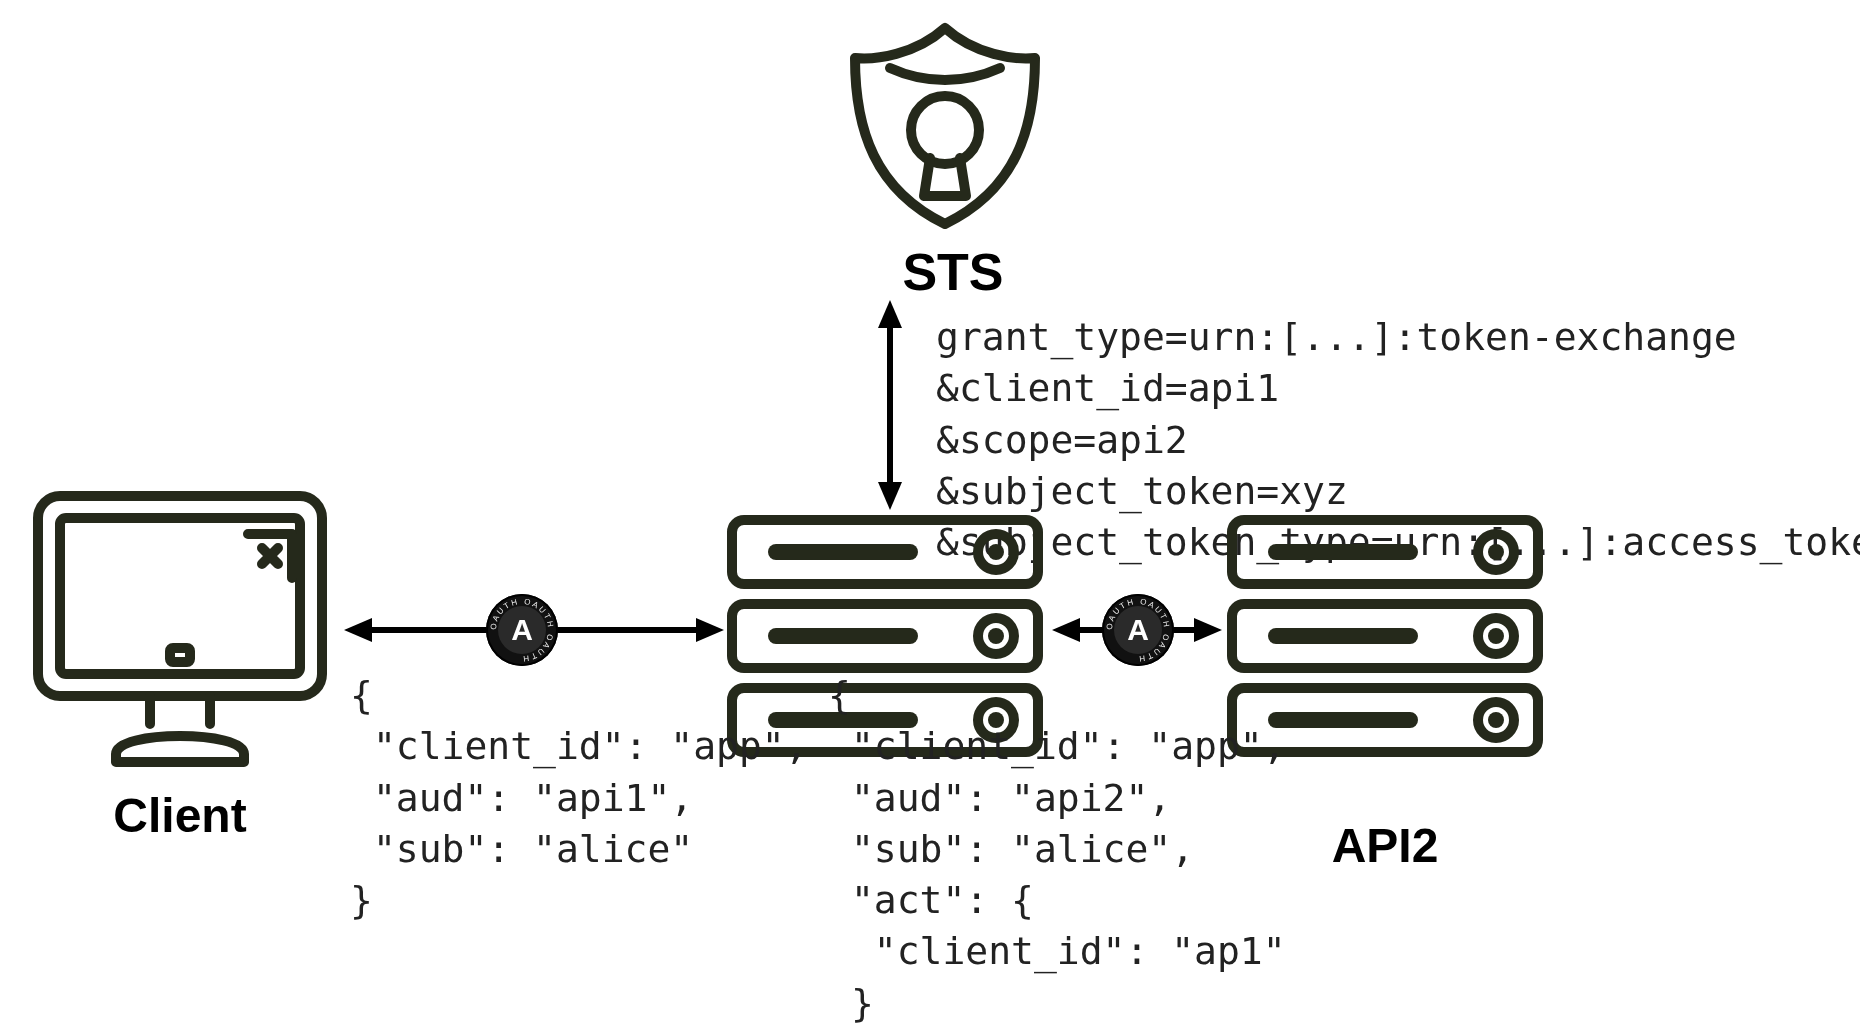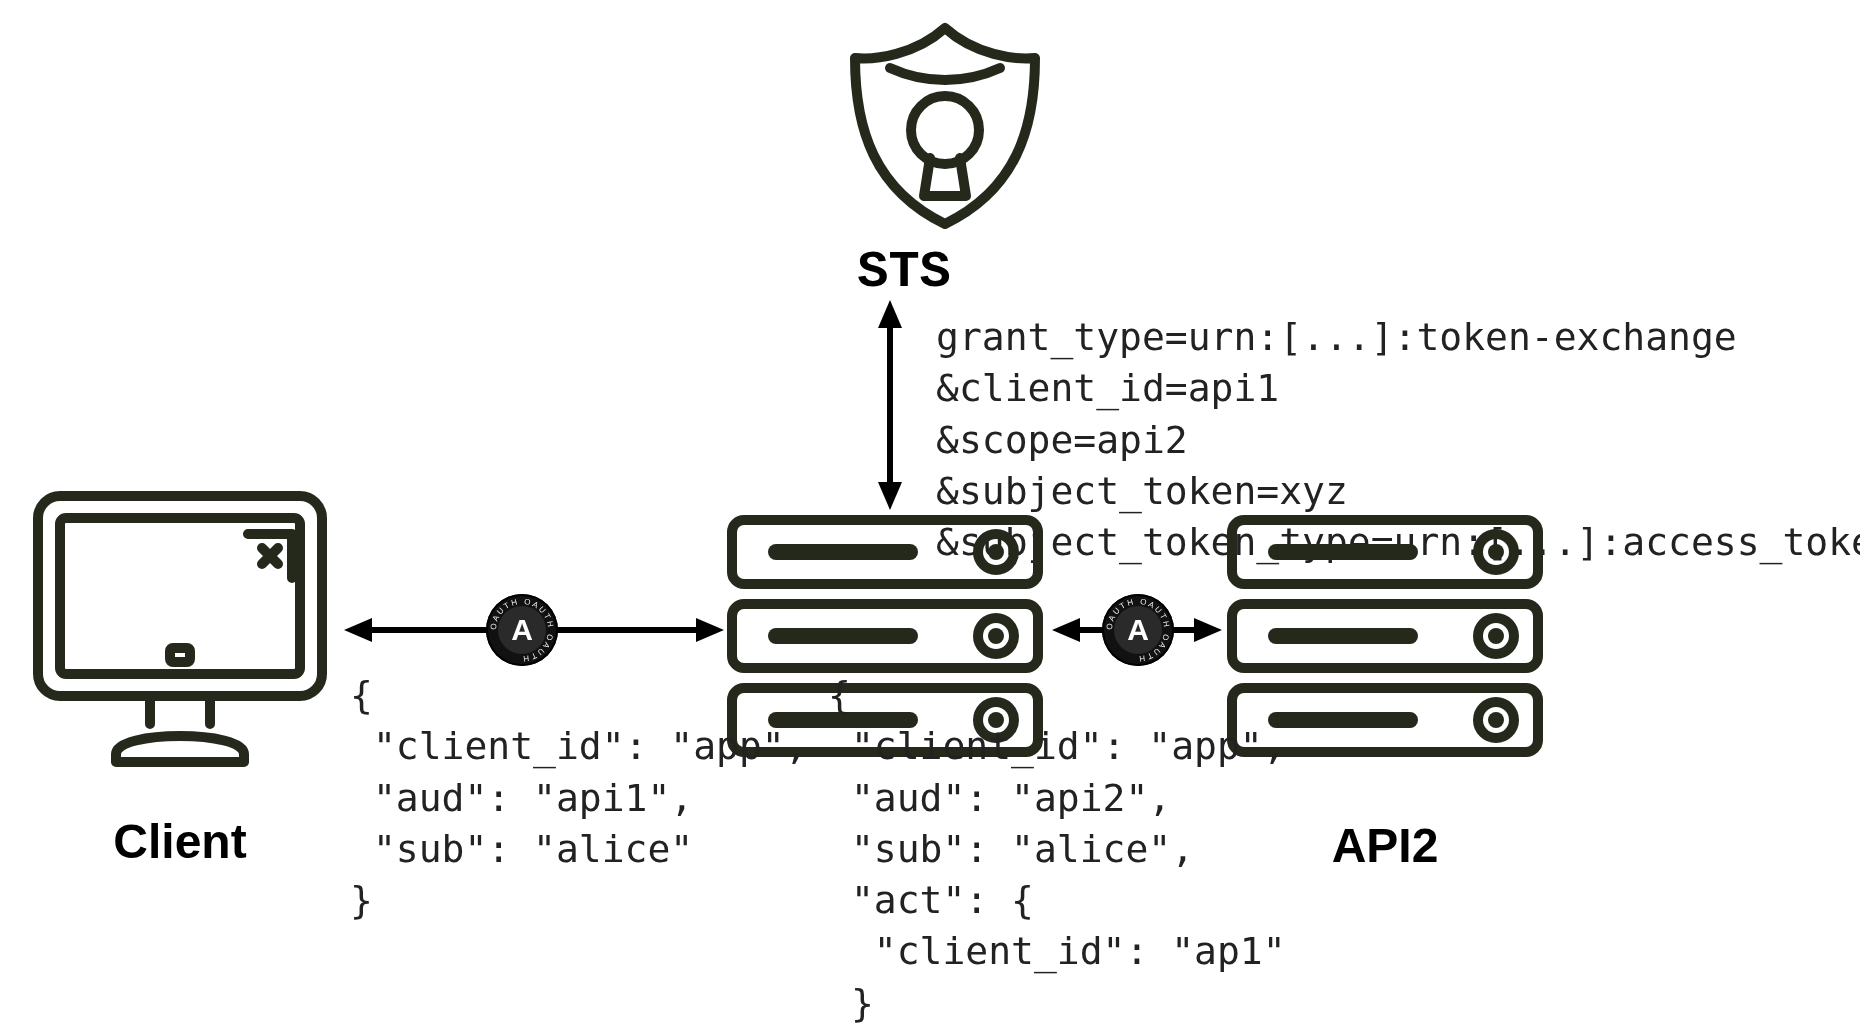--- a/index.html
+++ b/index.html
@@ -65,42 +65,42 @@
 
   <div class="abs" style="left:830px; top:10px; width:230px;">
     <svg viewBox="0 0 230 230" width="230" height="230">
       <path class="stroke" d="M115 18 C145 45 185 50 205 48 C205 120 185 180 115 214 C45 180 25 120 25 48 C45 50 85 45 115 18 Z"></path>
       <path class="stroke" d="M60 58 C95 74 135 74 170 58"></path>
 
       <circle class="stroke" cx="115" cy="120" r="34"></circle>
       <path class="stroke" d="M100 148 L94 186 L136 186 L130 148"></path>
     </svg>
   </div>
-  <div class="abs label label-xxl" style="left:789px; top:244px; width:230px;font-family:Liberation Mono, monospace;">STS</div>
+  <div class="abs label label-xxl" style="left:838px; top:244px; width:230px;">STS</div>
 
   <div class="abs mono" style="left:936px; top:312px; width:900px;">grant_type=urn:[...]:token-exchange
 &amp;client_id=api1
 &amp;scope=api2
 &amp;subject_token=xyz
 &amp;subject_token_type=urn:[...]:access_token</div>
 
   <div class="abs" style="left:20px; top:478px; width:320px;">
     <svg viewBox="0 0 320 300" width="320" height="300">
       <rect class="stroke" x="18" y="18" width="284" height="200" rx="22"></rect>
       <rect class="stroke" x="40" y="40" width="240" height="156" rx="6"></rect>
 
       <path class="stroke" d="M228 56 L272 56 M272 56 L272 100 M242 70 L258 86 M258 70 L242 86"></path>
 
       <path class="stroke" d="M130 218 L130 246 M190 218 L190 246"></path>
       <path class="stroke" d="M96 276 C96 252 224 252 224 276 L224 284 L96 284 Z"></path>
 
       <rect class="stroke" x="150" y="170" width="20" height="14" rx="3"></rect>
     </svg>
   </div>
-  <div class="abs label label-xl" style="left:0px; top:816px; width:360px;">
+  <div class="abs label label-xl" style="left:0px; top:790px; width:360px;">
     <span>Client</span><br>
   </div>
 
   <div class="abs" style="left:720px; top:508px; width:330px;">
     <svg viewBox="0 0 330 260" width="330" height="260">
       <g>
         <rect class="stroke" x="12" y="12" width="306" height="64" rx="12"></rect>
         <rect class="fill-dark" x="48" y="36" width="150" height="16" rx="8"></rect>
         <circle class="stroke" cx="276" cy="44" r="18"></circle>
           <circle class="fill-dark" cx="276" cy="44" r="8"></circle>

